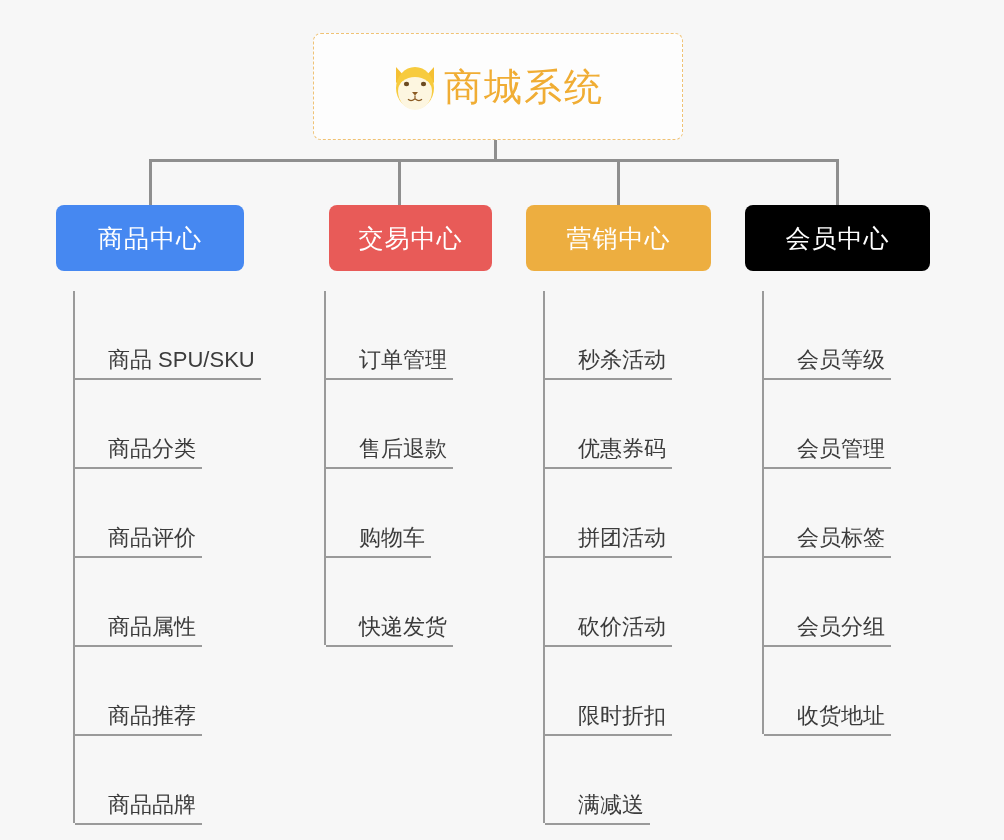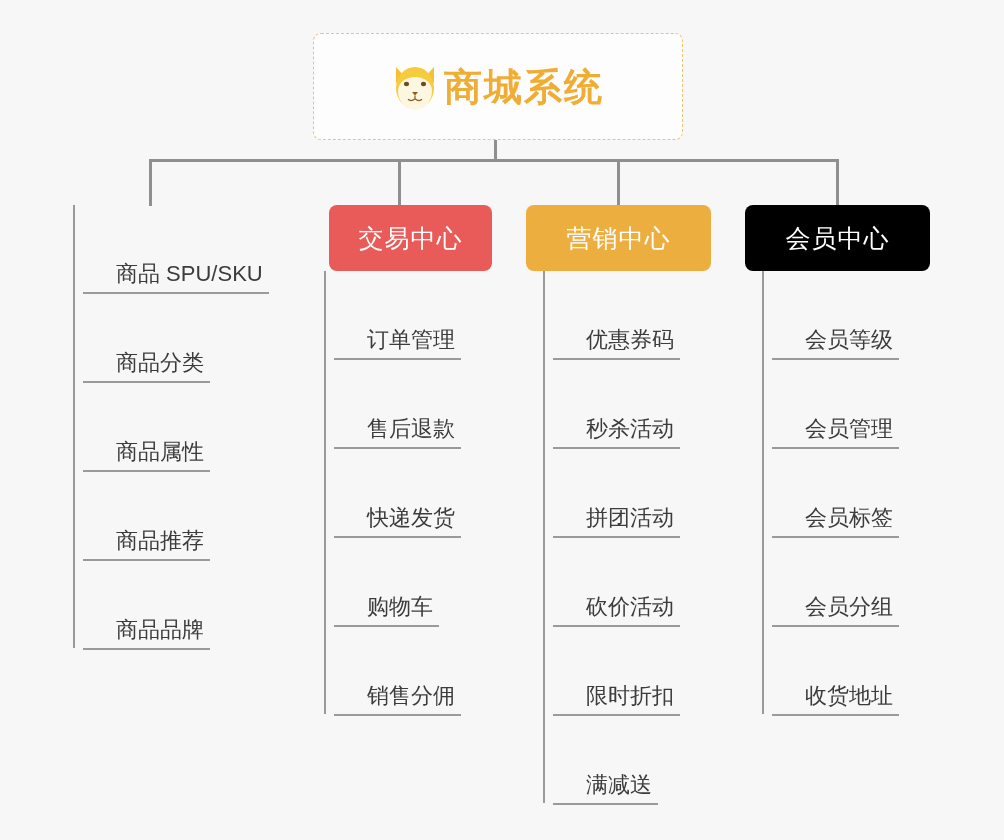--- a/index.html
+++ b/index.html
@@ -29,21 +29,20 @@
     width: 370px;
     height: 107px;
     box-sizing: border-box;
     background: #fdfdfd;
     border: 1px dashed #f0c274;
     border-radius: 8px;
     display: flex;
     align-items: center;
     justify-content: center;
     gap: 6px;
-    font-weight: bold;
   }
   .root-icon {
     width: 46px;
     height: 48px;
     flex: 0 0 auto;
     display: block;
   }
   .root-title {
     font-size: 38px;
     color: #f0ad34;
@@ -90,21 +89,22 @@
     font-size: 25px;
     letter-spacing: 1px;
     line-height: 1;
     user-select: none;
   }
 
   
   .items {
     position: relative;
     margin-left: 17px;
-    padding-left: 12px;
+    padding-left: 4px;
+    margin-top: 20px;
   }
   .spine {
     position: absolute;
     left: 0;
     top: 0;
     bottom: 2px;
     width: 2px;
     background: #9a9a9a;
   }
   .leaf {
@@ -150,27 +150,33 @@
   </div>
 
   <div class="line line-v stem-root"></div>
   <div class="line line-h bus"></div>
   <div class="line line-v drop-0"></div>
   <div class="line line-v drop-1"></div>
   <div class="line line-v drop-2"></div>
   <div class="line line-v drop-3"></div>
 
   <div class="column col-0">
+    <div class="category-node" style="background: rgb(70, 136, 241);">
+      <span>商品中心</span>
+    </div>
     <div class="items">
       <div class="spine"></div>
       <div class="leaf">
           <span class="leaf-label">商品 SPU/SKU</span>
         </div>
       <div class="leaf">
           <span class="leaf-label">商品分类</span>
+        </div>
+      <div class="leaf">
+          <span class="leaf-label">商品评价</span>
         </div>
       <div class="leaf">
           <span class="leaf-label">商品属性</span>
         </div>
       <div class="leaf">
           <span class="leaf-label">商品推荐</span>
         </div>
       <div class="leaf">
           <span class="leaf-label">商品品牌</span>
         </div>
@@ -183,42 +189,39 @@
     </div>
     <div class="items">
       <div class="spine"></div>
       <div class="leaf">
           <span class="leaf-label">订单管理</span>
         </div>
       <div class="leaf">
           <span class="leaf-label">售后退款</span>
         </div>
       <div class="leaf">
+          <span class="leaf-label">购物车</span>
+        </div>
+      <div class="leaf">
           <span class="leaf-label">快递发货</span>
-        </div>
-      <div class="leaf">
-          <span class="leaf-label">购物车</span>
-        </div>
-      <div class="leaf">
-          <span class="leaf-label">销售分佣</span>
         </div>
     </div>
   </div>
 
   <div class="column col-2">
     <div class="category-node" style="background: rgb(237, 174, 64);">
       <span>营销中心</span>
     </div>
     <div class="items">
       <div class="spine"></div>
       <div class="leaf">
+          <span class="leaf-label">秒杀活动</span>
+        </div>
+      <div class="leaf">
           <span class="leaf-label">优惠券码</span>
-        </div>
-      <div class="leaf">
-          <span class="leaf-label">秒杀活动</span>
         </div>
       <div class="leaf">
           <span class="leaf-label">拼团活动</span>
         </div>
       <div class="leaf">
           <span class="leaf-label">砍价活动</span>
         </div>
       <div class="leaf">
           <span class="leaf-label">限时折扣</span>
         </div>

